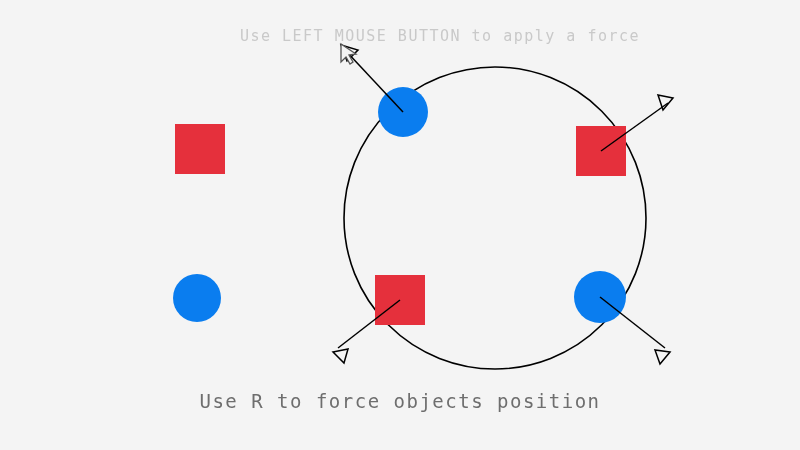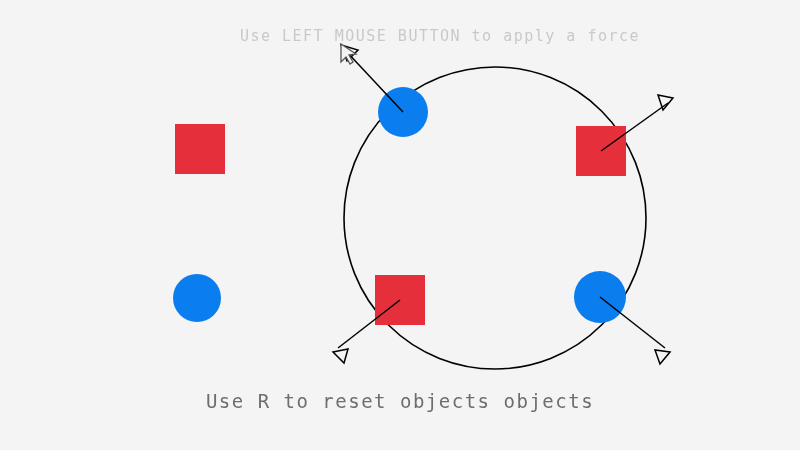--- a/index.html
+++ b/index.html
@@ -84,15 +84,15 @@
       <polygon points="670,352 655,350 660,364" fill="none" stroke="#000000" stroke-width="1.5"></polygon>
     </g>
 
     <g>
       <polygon points="341,44 341,62 346,57 350,64 353,62 349,55 356,54" fill="#f4f4f4" stroke="#555555" stroke-width="1.3"></polygon>
     </g>
   </svg>
 
   <div class="hint-text" id="hint-top" style="color: rgb(201, 201, 201);">Use LEFT MOUSE BUTTON to apply a force</div>
 
-  <div class="hint-text" id="hint-bottom" style="color: rgb(110, 110, 110);">Use R to reset objects objects</div>
+  <div class="hint-text" id="hint-bottom" style="color: rgb(110, 110, 110);">Use R to force objects position</div>
 
 </div>
 
 </body></html>

